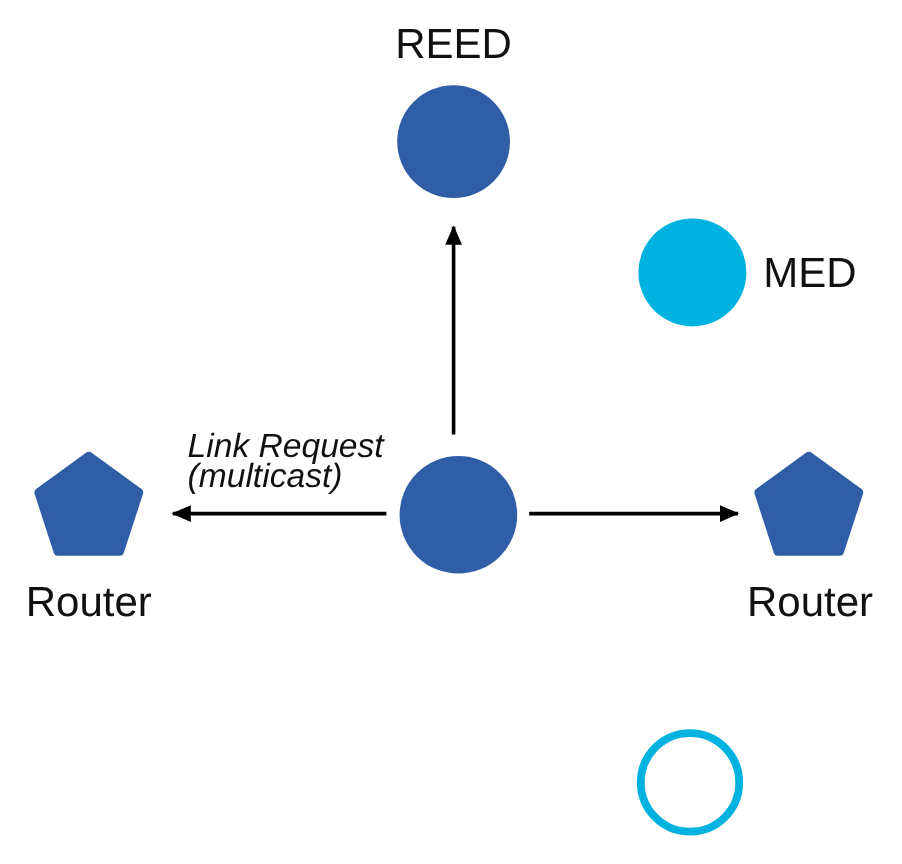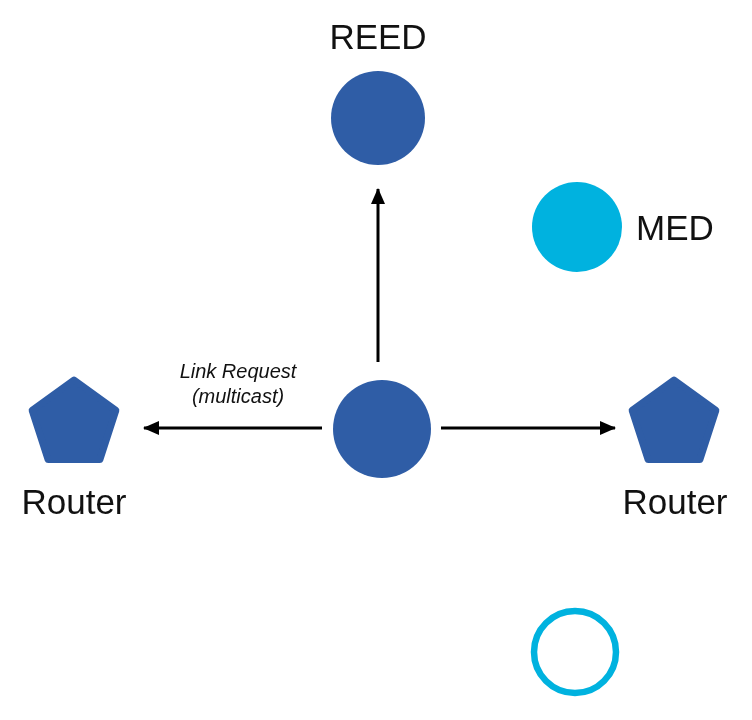--- a/index.html
+++ b/index.html
@@ -30,24 +30,23 @@
     color: var(--text-black);
     font-size: 35px;
     line-height: 1.1;
     white-space: nowrap;
   }
   .label.centered { transform: translateX(-50%); }
   .annotation {
     position: absolute;
     left: 238px; top: 359px;
     transform: translateX(-50%);
-    font-size: 20px;
+    font-size: 28px;
     font-style: italic;
     line-height: 25px;
-    text-align: center;
     color: var(--text-black);
     white-space: nowrap;
   }
 </style>
 </head>
 <body>
 
 <div class="canvas">
 
   <svg width="752" height="720" viewBox="0 0 752 720">

